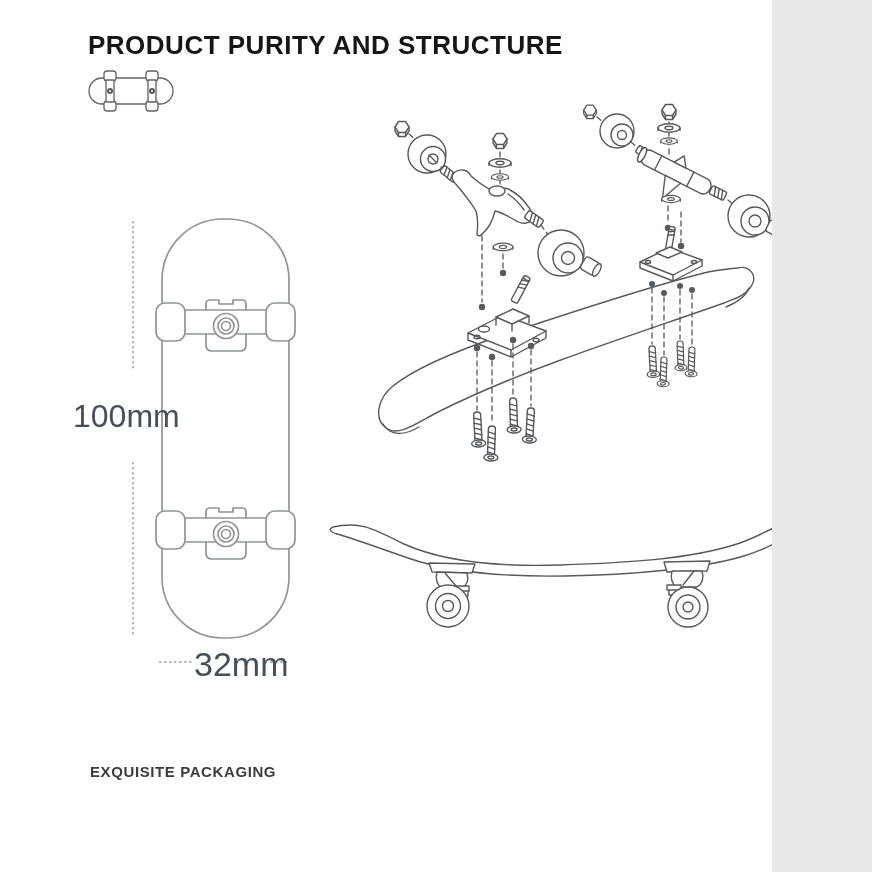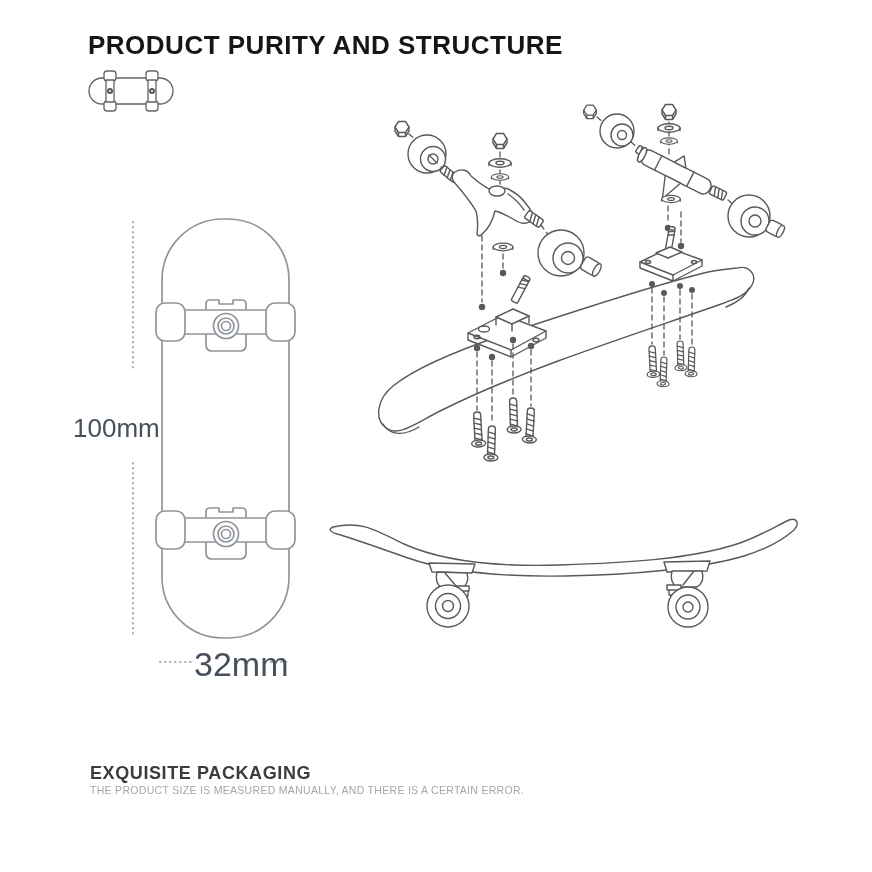--- a/index.html
+++ b/index.html
@@ -9,40 +9,40 @@
     --c-drawing-dark:#565A5E;
     --c-dimension-dots:#A6ACB2;
     --c-footer-heading:#3C3C3C;
     --c-footer-note:#A6A6A6;
     --c-background:#FFFFFF;
   }
   *{margin:0;padding:0;box-sizing:border-box;}
   html,body{background:#e9e9e9;}
   .page{
     position:relative;
-    width:872px;height:872px;
+    width:772px;height:872px;
     background:var(--c-background);
     overflow:hidden;
     font-family:"Liberation Sans", sans-serif;
     padding-left:42px;
   }
   .art{position:absolute;left:0;top:0;width:872px;height:872px;}
   .page-title{
     position:absolute;left:88px;top:30px;
     font-size:26px;font-weight:bold;letter-spacing:.5px;
     color:var(--c-title);white-space:nowrap;
   }
   .dim-label{
     position:absolute;color:var(--c-dimension-text);white-space:nowrap;
   }
-  .dim-height{left:73px;top:413px;font-size:26px;}
+  .dim-height{left:73px;top:398px;font-size:32px;}
   .dim-width{left:194px;top:645px;font-size:34px;}
   .footer-heading{
     position:absolute;left:90px;top:763px;
-    font-size:18px;font-weight:600;letter-spacing:.6px;
+    font-size:15px;font-weight:600;letter-spacing:.6px;
     color:var(--c-footer-heading);white-space:nowrap;
   }
   .footer-note{
     position:absolute;left:90px;top:784px;
     font-size:10.5px;letter-spacing:.3px;
     color:var(--c-footer-note);white-space:nowrap;
   }
   
   .g-light{stroke:var(--c-drawing-light);stroke-width:1.7;fill:none;stroke-linecap:round;stroke-linejoin:round;}
   .g-dark{stroke:var(--c-drawing-dark);stroke-width:1.4;fill:none;stroke-linecap:round;stroke-linejoin:round;}
@@ -305,15 +305,14 @@
         <circle class="wfill" cx="688" cy="607" r="12"></circle>
         <circle class="wfill" cx="688" cy="607" r="5"></circle>
       </g>
     </g>
   </svg>
 
   <div class="dim-label dim-height">100mm</div>
   <div class="dim-label dim-width">32mm</div>
 
   <div class="footer-heading">EXQUISITE PACKAGING</div>
-  <div class="footer-note">THE PRODUCT SIZE IS MEASURED MANUALLY, AND THERE IS A CERTAIN ERROR.</div>
 
 </div>
 
 </body></html>

